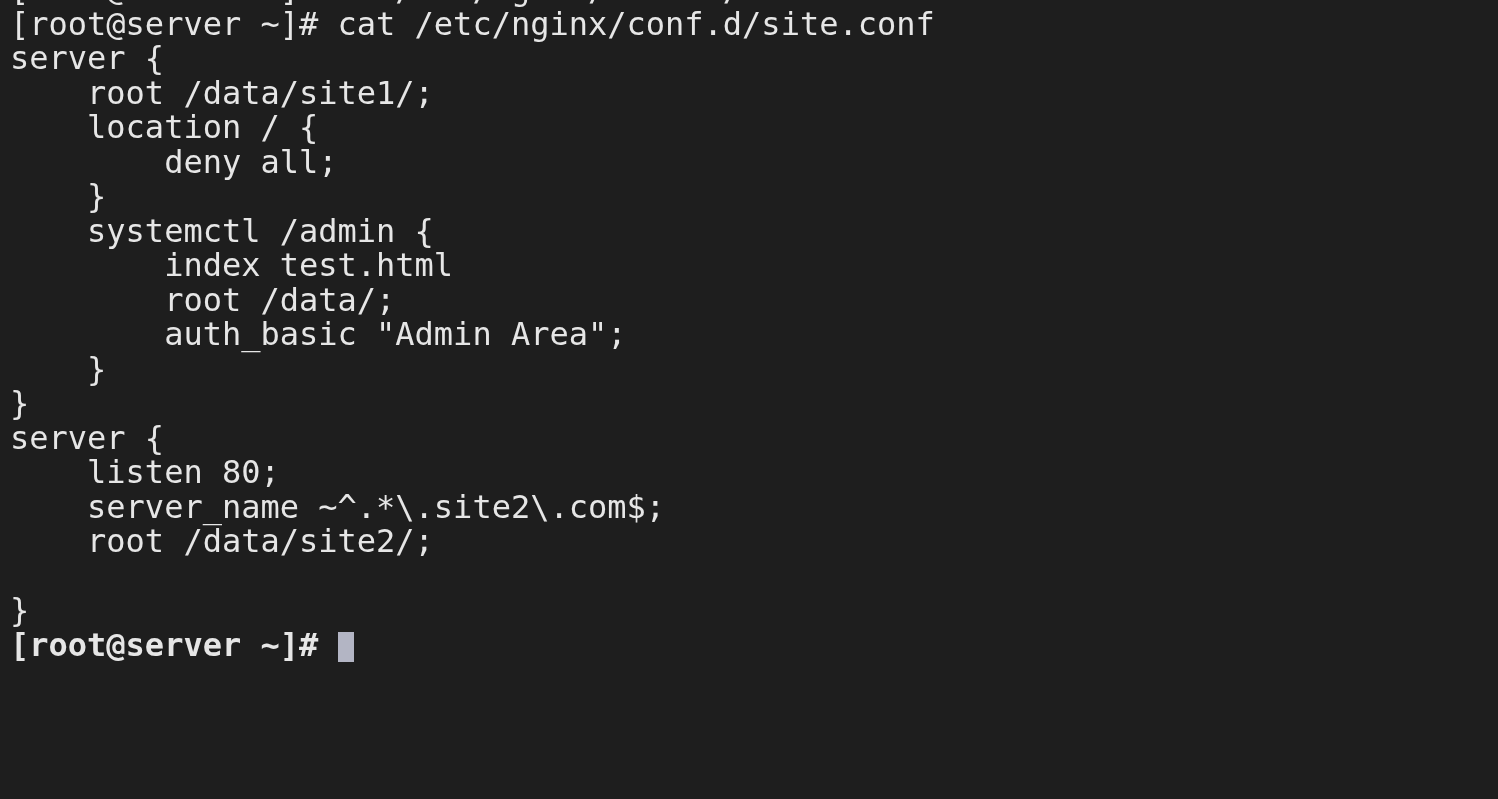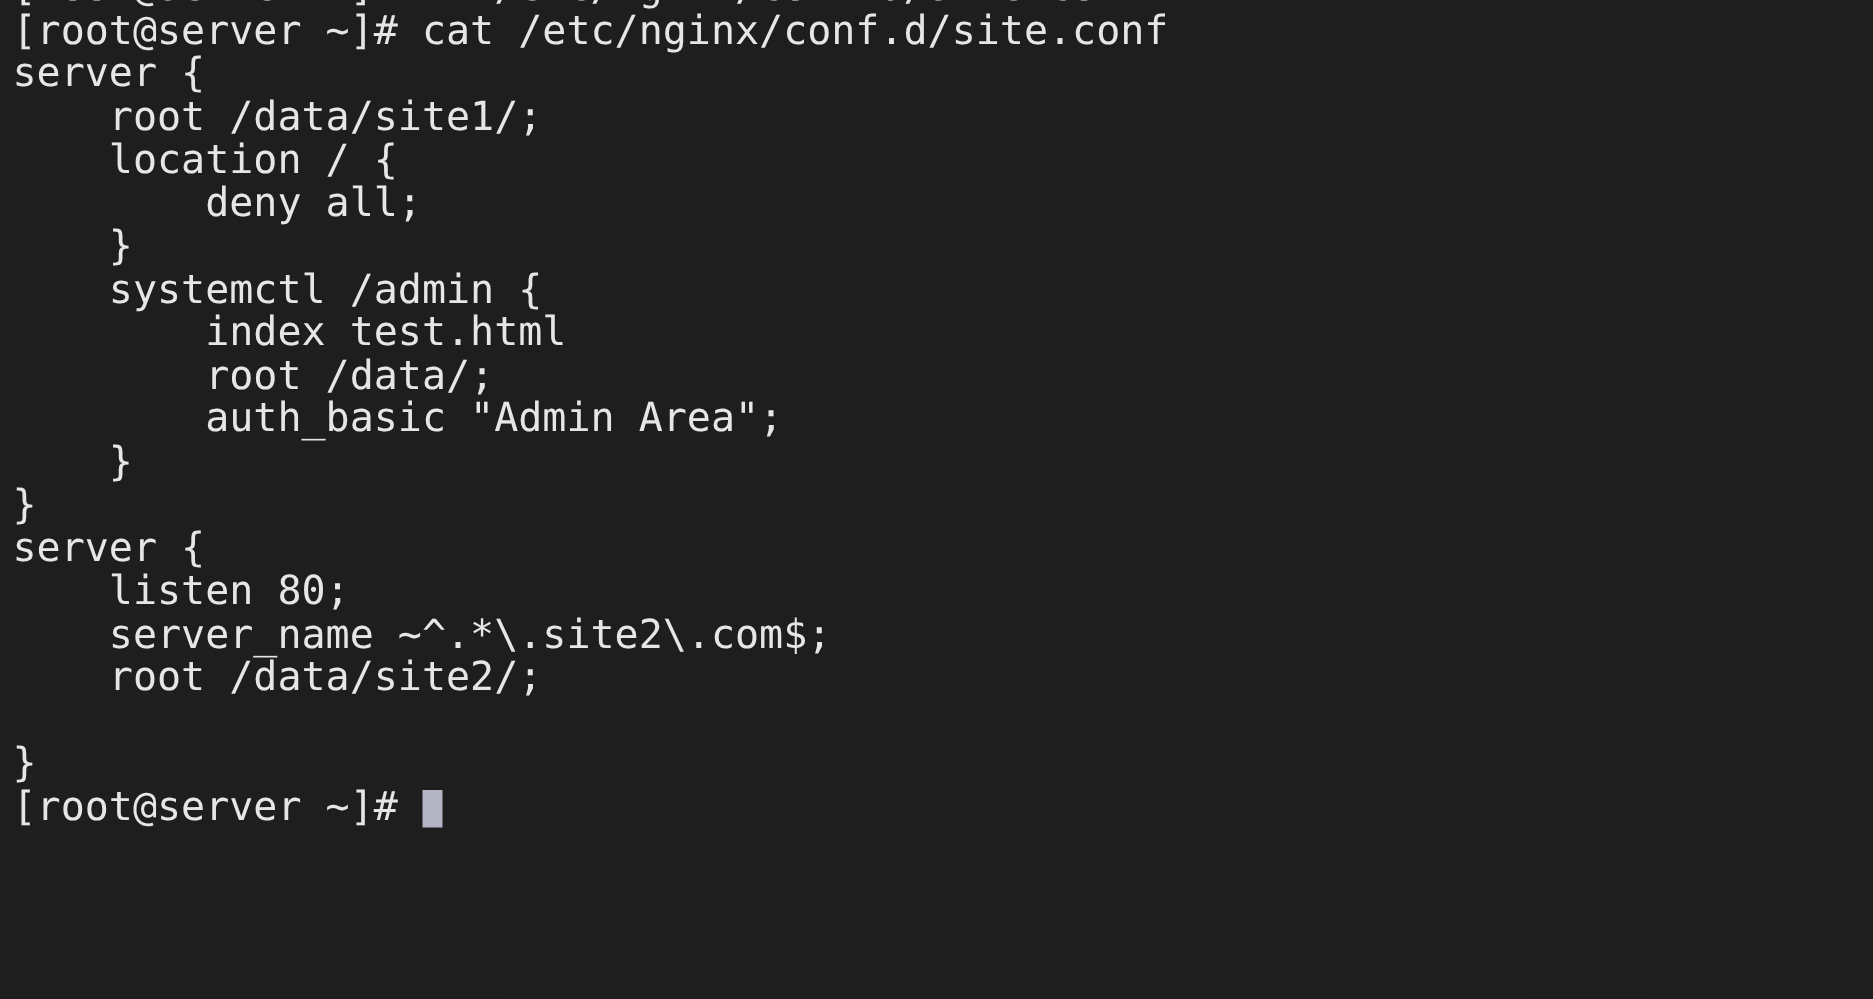--- a/index.html
+++ b/index.html
@@ -40,20 +40,21 @@
   }
   .line.blank {
     color: transparent;
   }
   
   .line.clipped {
     color: #e6e6e6;
   }
   .cursor-line {
     position: relative;
+    font-weight: bold;
   }
   .cursor-block {
     display: inline-block;
     width: 16px;
     height: 30px;
     background: #b3b5c4;
     vertical-align: -6px;
   }
 </style>
 </head>

